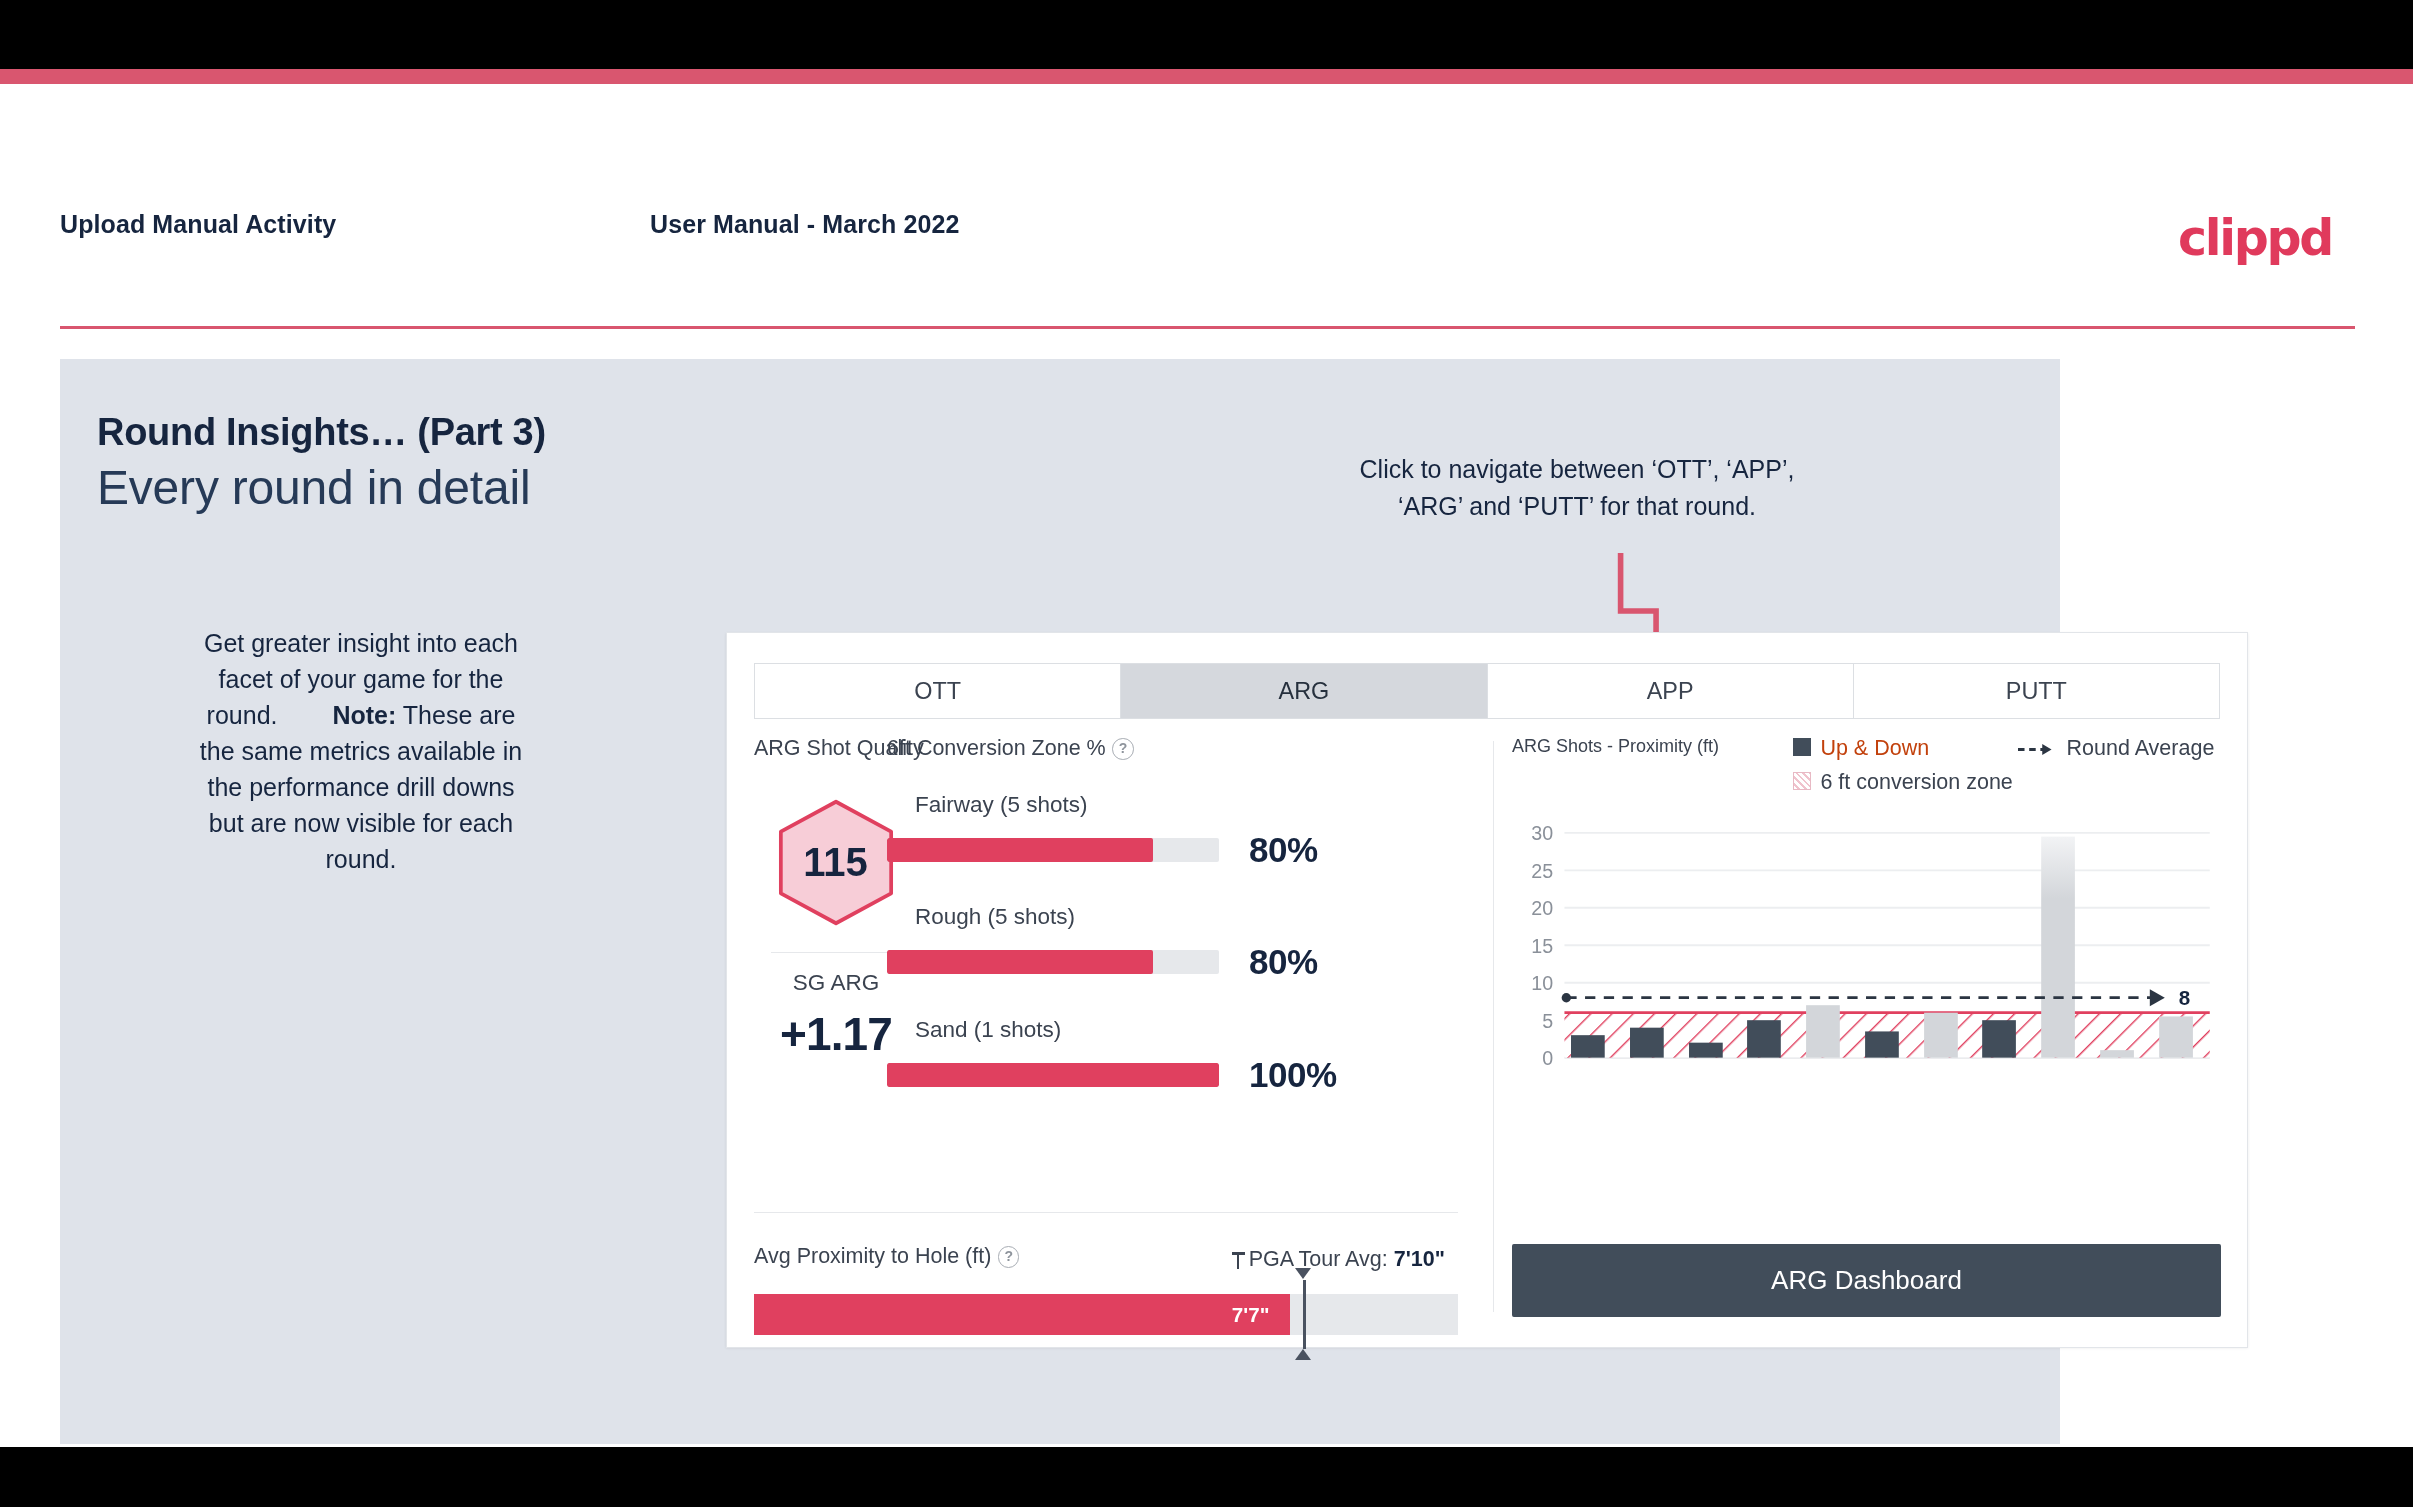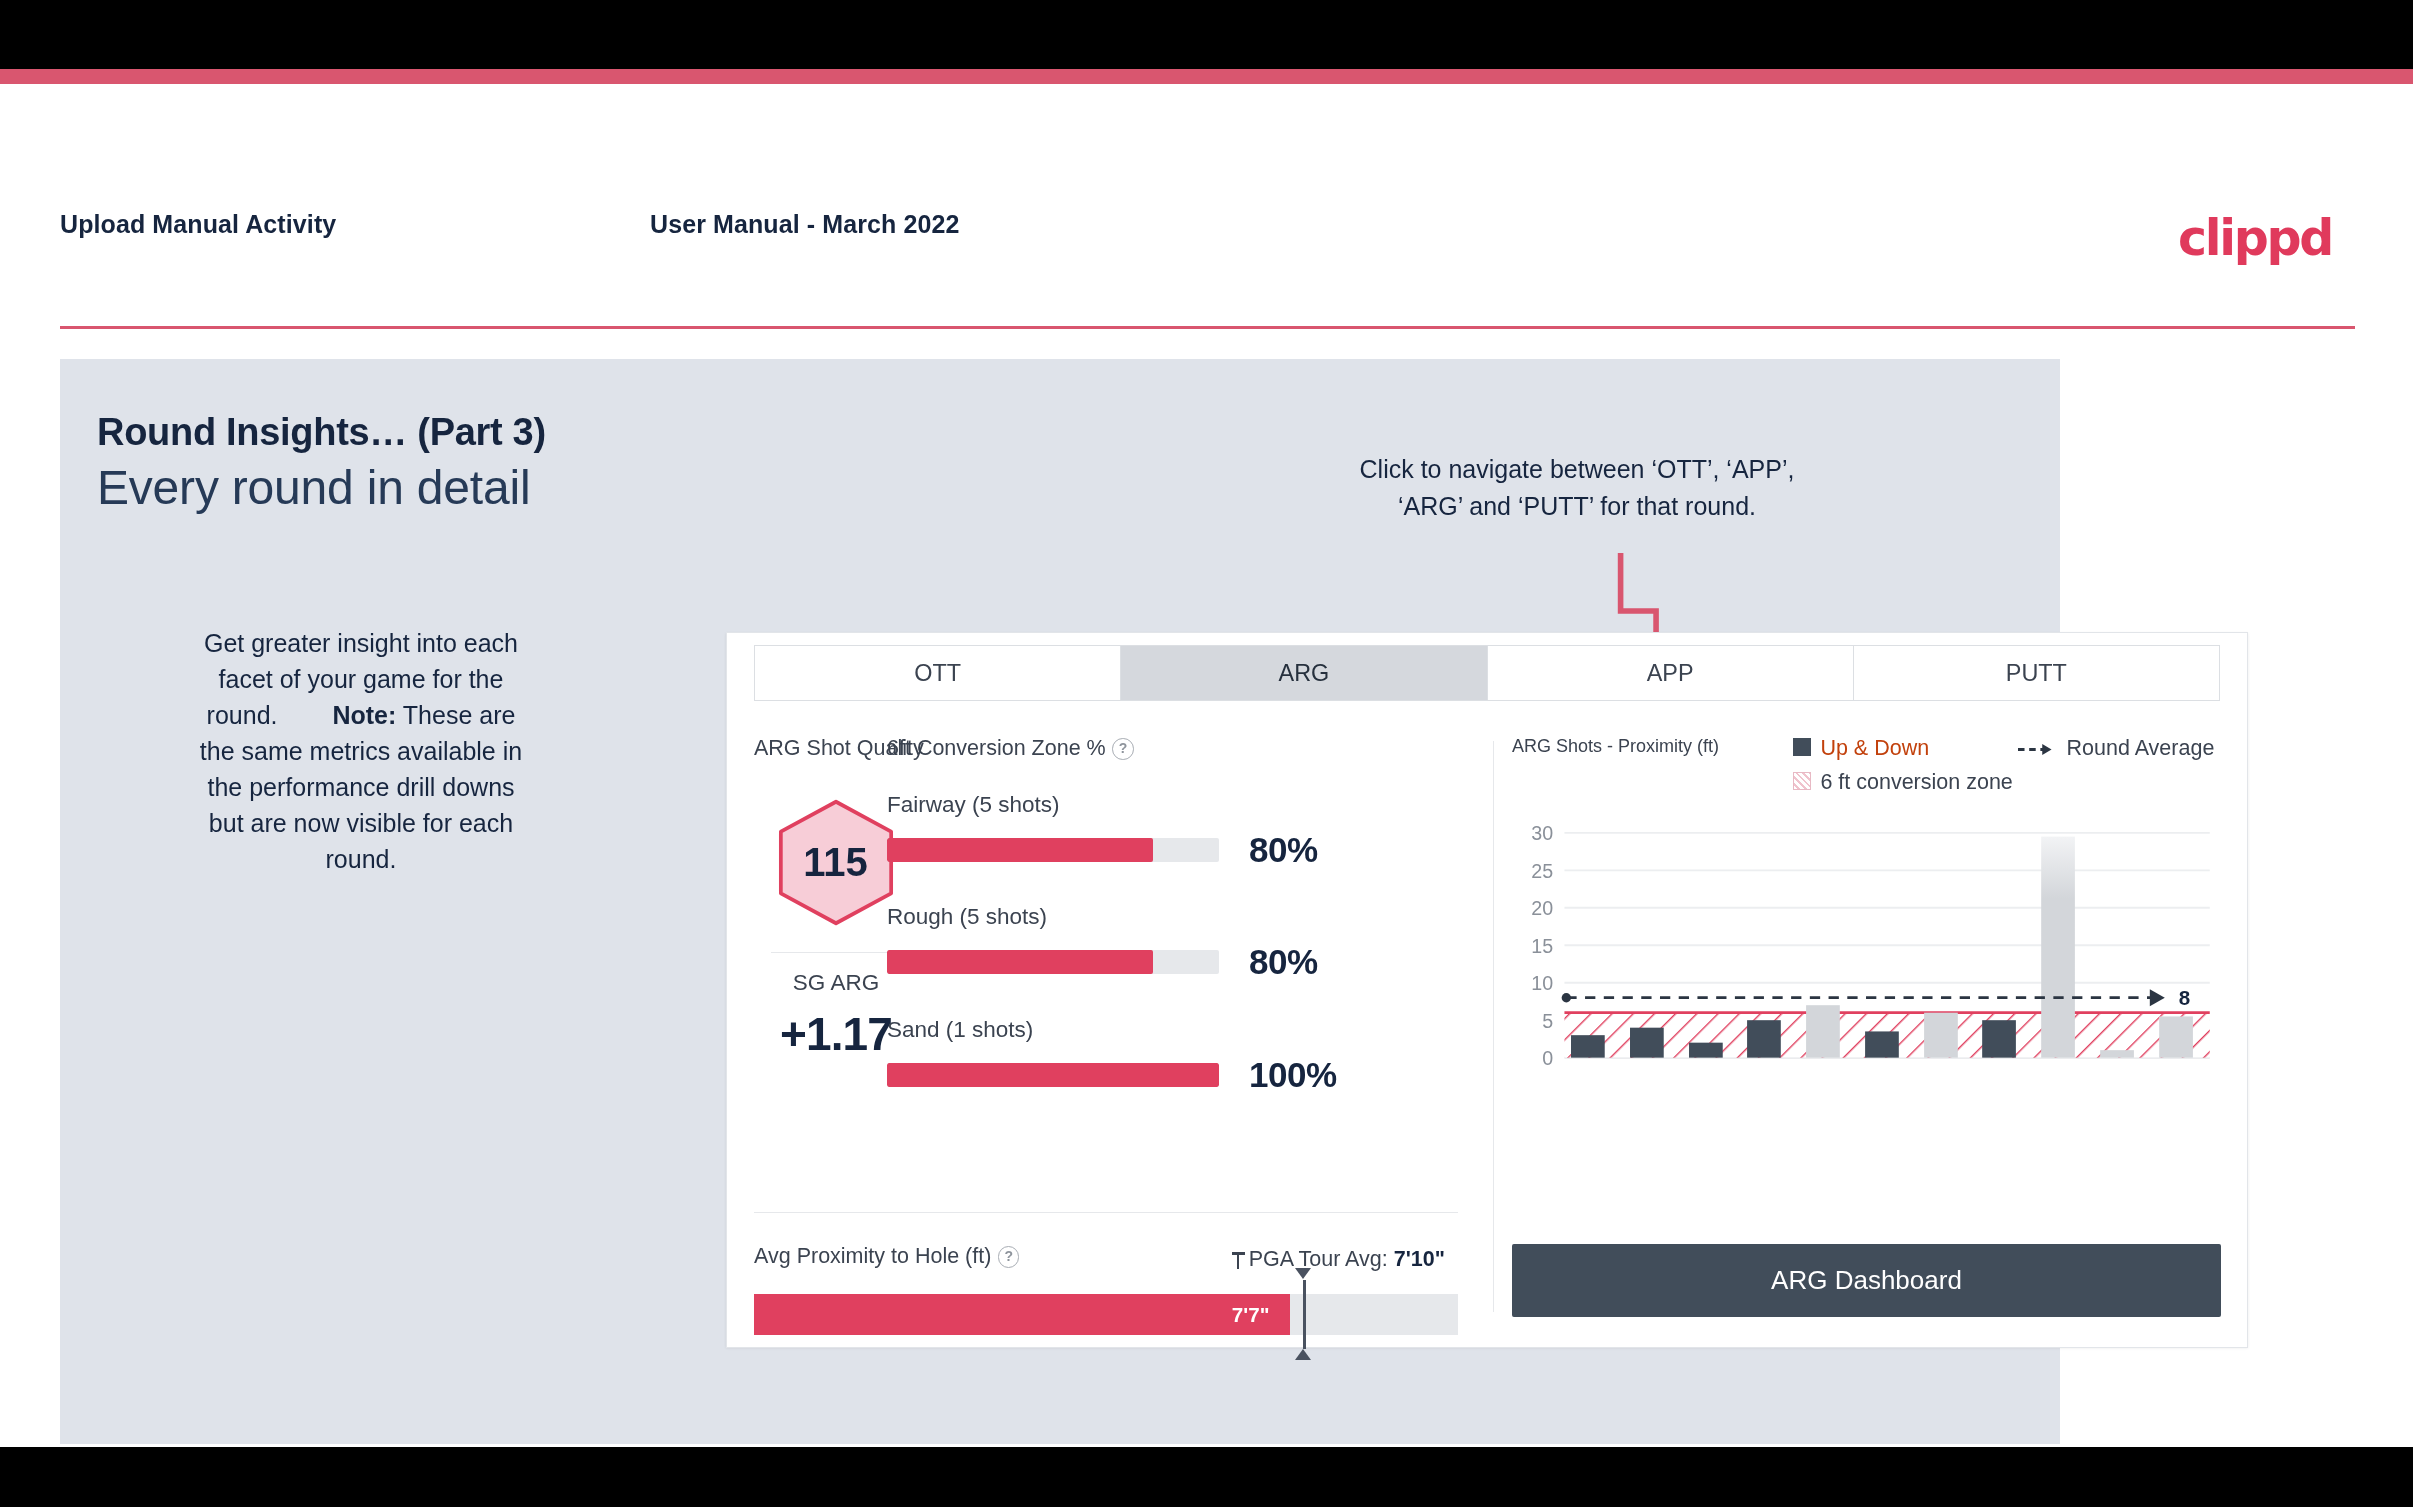--- a/index.html
+++ b/index.html
@@ -34,21 +34,21 @@
   .arrow-svg { position: absolute; left: 1555px; top: 190px; }
 
   .blurb { position: absolute; left: 139px; top: 266px; width: 324px; text-align: center;
            font-size: 25px; line-height: 36px; color: #16253f; }
   .blurb b { font-weight: 700; margin-left: 48px; }
 
   .roundcard { position: absolute; left: 726px; top: 548px; width: 1522px; height: 716px;
                background: #fff; border: 0.9px solid #e2e5e9; box-shadow: 0 0.9px 2.8px rgba(0,0,0,.08); }
 
   
-  .tabs { position: absolute; left: 27px; top: 12px; width: 1466px; height: 56px;
+  .tabs { position: absolute; left: 27px; top: 30px; width: 1466px; height: 56px;
           display: flex; border: 0.9px solid #dcdfe3; background: #fff; }
   .tab { flex: 1 1 0; display: flex; align-items: center; justify-content: center;
          font-size: 23.4px; color: #3b4350; border-right: 0.9px solid #dcdfe3; cursor: pointer; }
   .tab:last-child { border-right: none; }
   .tab.active { background: #d5d8dd; color: #26303d; }
 
   
   .left-pane  { position: absolute; left: 27px;  top: 101px; width: 731px; height: 599px; }
   .right-pane { position: absolute; left: 785px; top: 101px; width: 709px; height: 599px; }
   .vdivider { position: absolute; left: 766px; top: 108px; width: 0.9px; height: 571px; background: #e6e8eb; }
@@ -62,21 +62,21 @@
   .hexwrap { position: absolute; left: 20.6px; top: 64px; width: 122px; height: 129px; }
   .hexnum { position: absolute; left: 0; top: 0; width: 122px; height: 129px;
             display: flex; align-items: center; justify-content: center;
             font-size: 40px; font-weight: 600; color: #16253f; }
 
   .sg-sep { position: absolute; left: 17px; top: 218px; width: 129px; height: 0.9px; background: #e6e8eb; }
   .sg-label { position: absolute; left: 0; top: 236px; width: 164px; text-align: center; font-size: 22.5px; color: #3b4350; }
   .sg-value { position: absolute; left: 0; top: 273px; width: 164px; text-align: center; font-size: 46px; font-weight: 600; color: #16253f; letter-spacing: -0.9px; }
 
   .cz-item { position: absolute; left: 133px; width: 571px; }
-  .cz-name { font-size: 22.5px; color: #3b4350; margin-bottom: 12px; }
+  .cz-name { font-size: 22.5px; color: #3b4350; margin-bottom: 12px; margin-left: 28px; }
   .cz-bar-row { display: flex; align-items: center; }
   .cz-track { position: relative; width: 332px; height: 24px; background: #e6e8eb; border-radius: 1.9px; overflow: hidden; }
   .cz-fill { position: absolute; left: 0; top: 0; height: 24px; background: #e0405f; border-radius: 1.9px; }
   .cz-pct { margin-left: 30px; font-size: 35px; font-weight: 700; color: #16253f; letter-spacing: -0.5px; }
 
   .hsep { position: absolute; left: 0; top: 478px; width: 704px; height: 0.9px; background: #e6e8eb; }
 
   .prox-title { position: absolute; left: 0; top: 510px; font-size: 21.5px; color: #3b4350; }
   .pga-avg { position: absolute; left: 478px; top: 513px; font-size: 21.5px; color: #3b4350; white-space: nowrap; }
   .pga-avg b { font-weight: 700; color: #16253f; }

